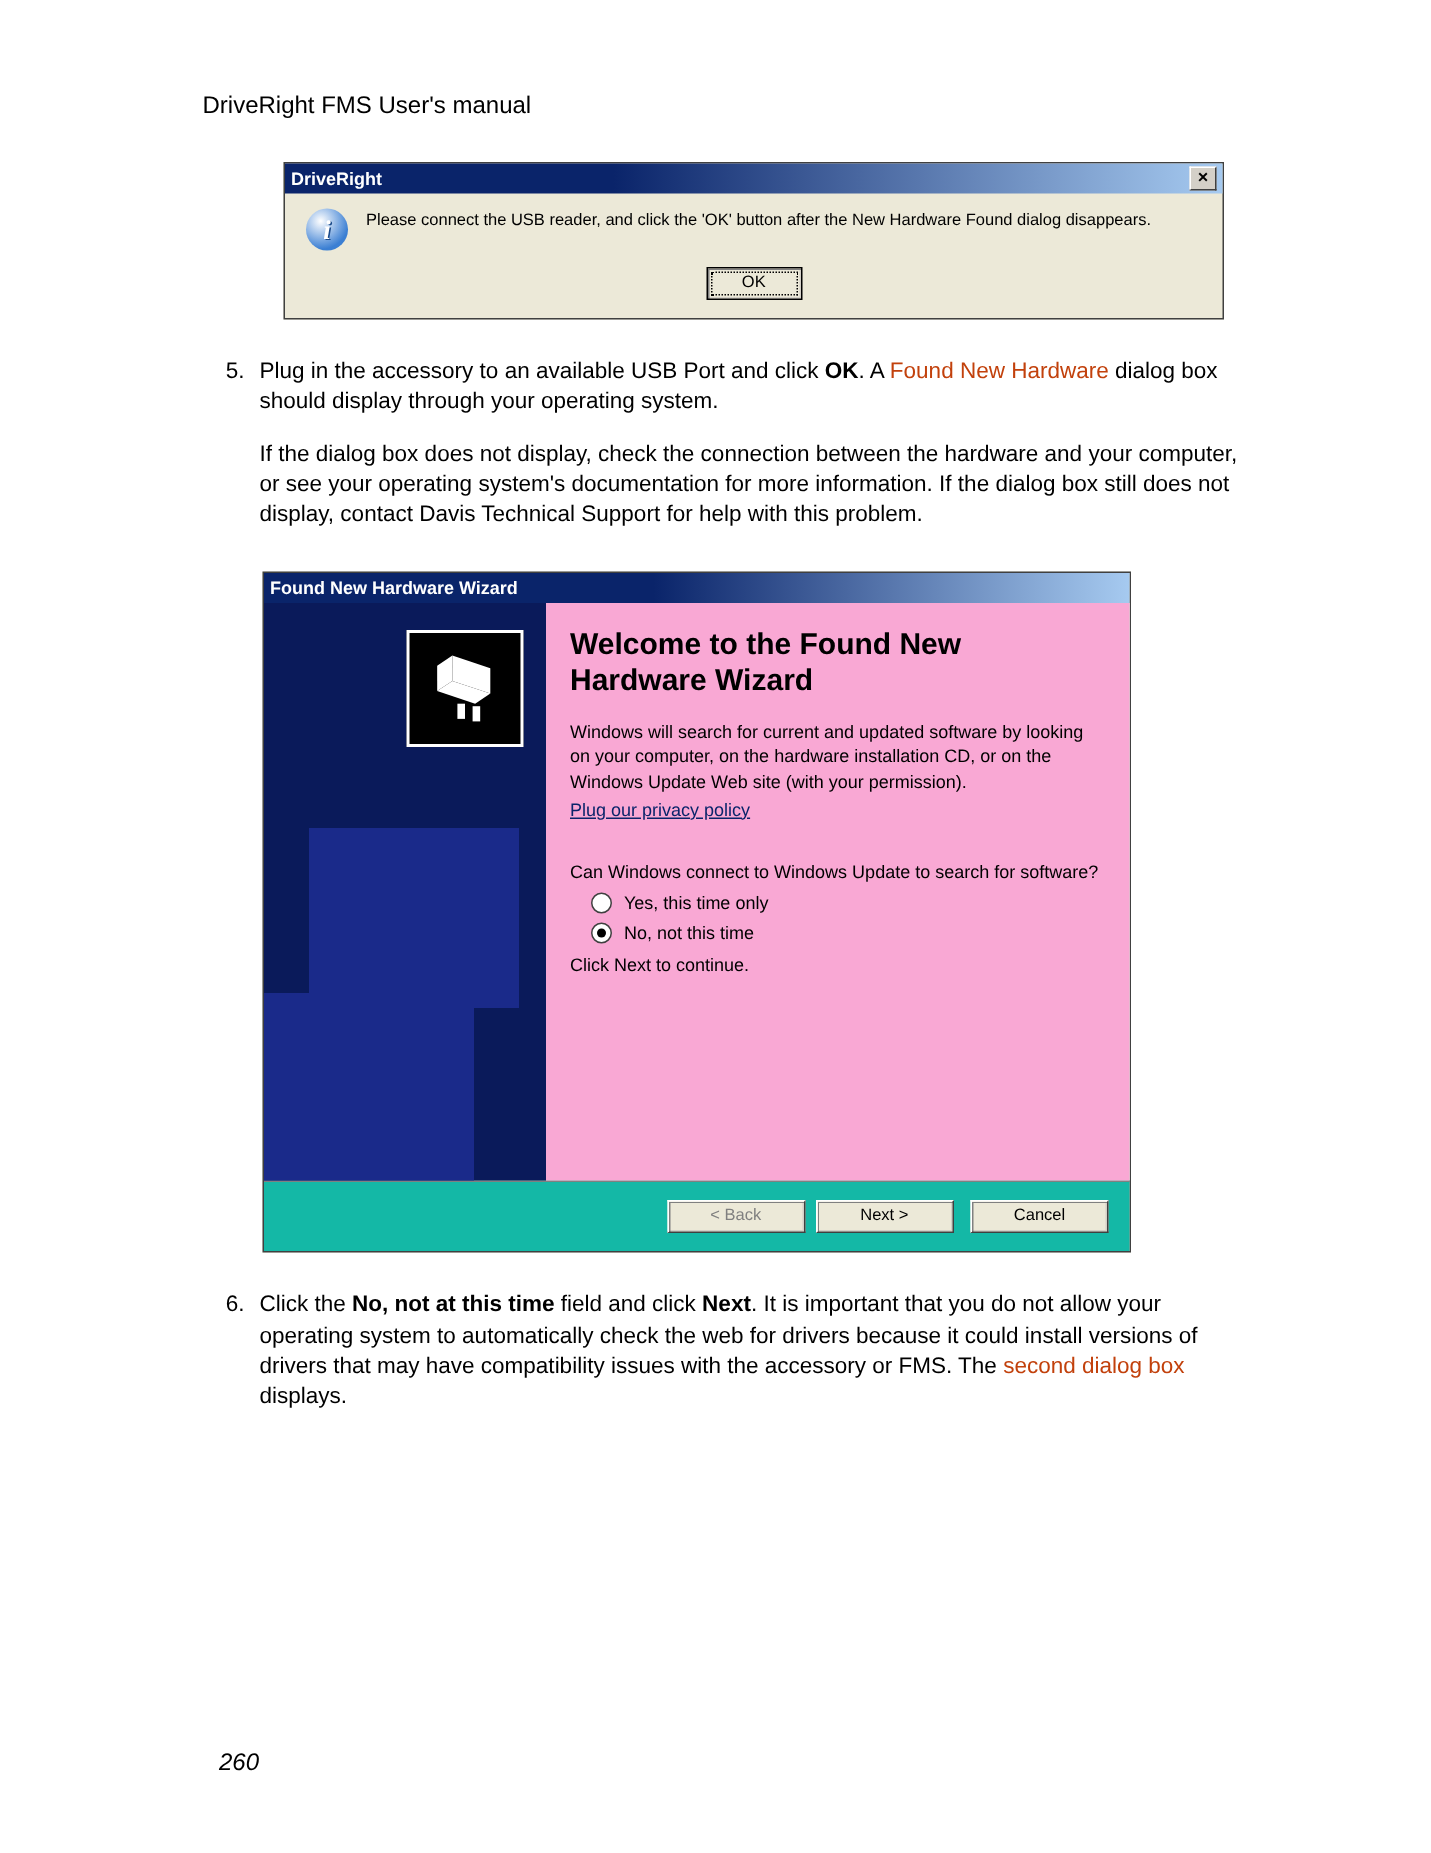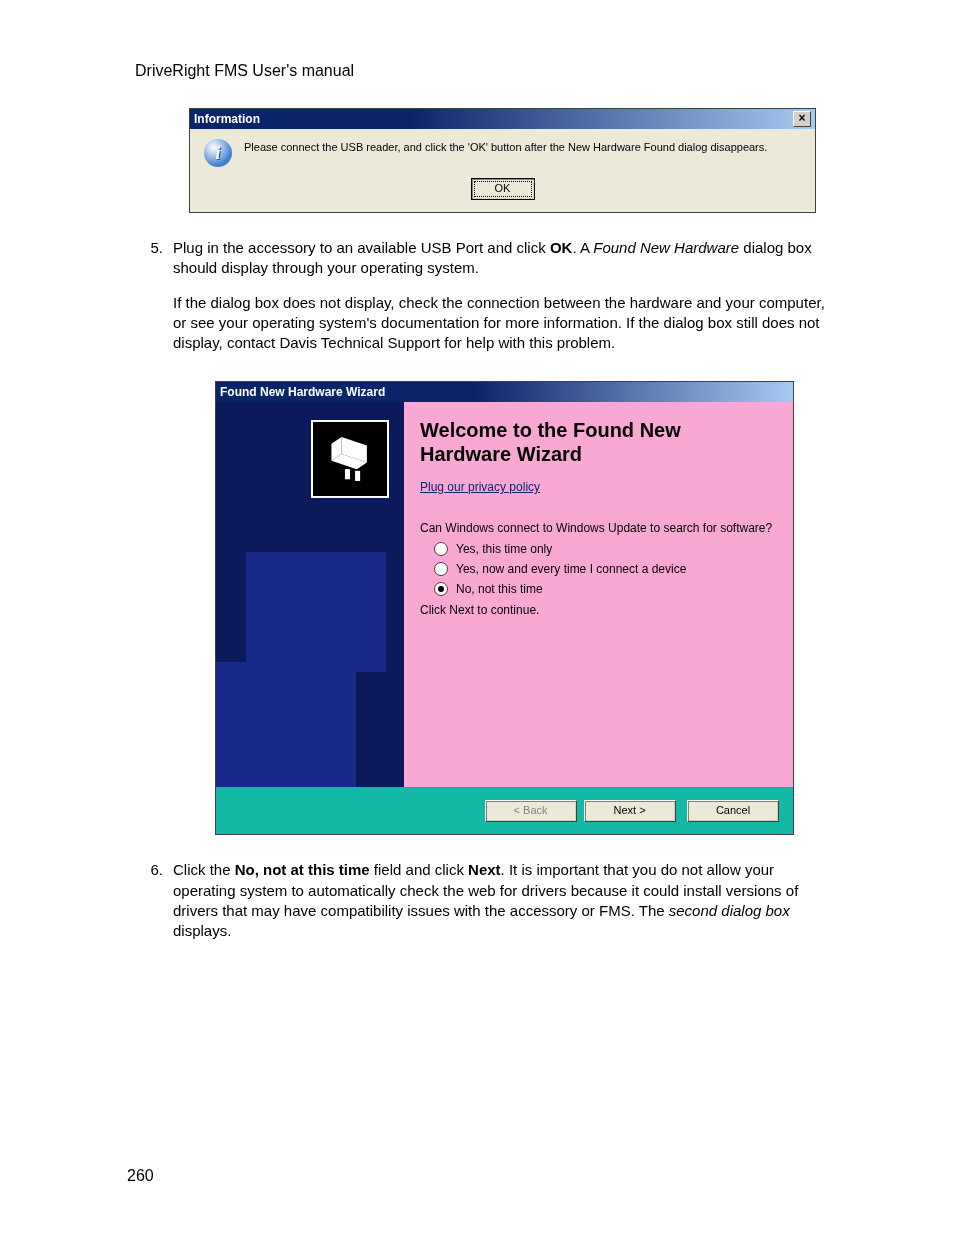--- a/index.html
+++ b/index.html
@@ -1,18 +1,18 @@
 <!DOCTYPE html>
 <html><head>
 <meta charset="utf-8">
 <style>
   html,body{margin:0;padding:0;background:#fff;font-family:Arial,Helvetica,sans-serif;color:#000;}
   .page{width:954px;height:1235px;position:relative;box-sizing:border-box;padding:62px 122px 30px 135px;}
   .doc-title{font-size:16px;margin-bottom:28px;}
-  .page-num{position:absolute;left:127px;bottom:50px;font-size:16px;}
+  .page-num{position:absolute;left:146px;bottom:50px;font-size:16px;font-style:italic;}
 
   
   .info-dlg{width:625px;margin-left:54px;border:1px solid #404040;background:#ece9d8;margin-bottom:25px;}
   .info-title{height:20px;line-height:20px;font-size:12px;font-weight:bold;color:#fff;padding:0 4px 0 4px;background:linear-gradient(to right,#0a246a 0%,#0a246a 35%,#a6caf0 100%);display:flex;align-items:center;}
   .info-title-text{flex:1;}
   .info-title .close-btn{width:16px;height:14px;background:#d4d0c8;border:1px solid #fff;border-right-color:#404040;border-bottom-color:#404040;color:#000;font-family:Arial;font-size:12px;font-weight:bold;text-align:center;line-height:12px;}
   .info-body{display:flex;align-items:flex-start;padding:10px 10px 5px 14px;font-size:11px;}
   .info-icon{width:28px;height:28px;border-radius:50%;background:radial-gradient(circle at 35% 30%,#fff,#3b7fd3 70%);display:flex;align-items:center;justify-content:center;margin-right:12px;flex:0 0 auto;}
   .info-icon span{font-family:Georgia,serif;font-weight:bold;font-style:italic;color:#fff;font-size:18px;text-shadow:1px 1px 0 #1a4a8a;}
   .info-msg{padding-top:2px;}
@@ -20,24 +20,24 @@
   .w2k-btn{display:inline-block;min-width:50px;height:20px;line-height:18px;font-size:11px;background:#ece9d8;border:1px solid #404040;border-top-color:#fff;border-left-color:#fff;box-shadow:1px 1px 0 #808080 inset,-1px -1px 0 #d4d0c8 inset;text-align:center;padding:0 6px;}
   .w2k-btn.focus{outline:1px dotted #000;outline-offset:-4px;border:1px solid #000;}
   .w2k-btn.disabled{color:#808080;}
 
   
   .step{display:flex;font-size:15px;line-height:1.35;margin:0 0 14px 0;}
   .step .num{width:28px;flex:0 0 28px;text-align:right;margin-right:10px;}
   .step .txt{flex:1;}
   .step .txt p{margin:0 0 14px 0;}
   .b{font-weight:bold;}
-  .green{color:#000000;font-style:italic;}
+  .green{color:#c2410c;}
 
   
-  .wiz-dlg{width:577px;margin-left:80px;border:1px solid #404040;background:#ece9d8;margin-bottom:25px;}
+  .wiz-dlg{width:577px;margin-left:40px;border:1px solid #404040;background:#ece9d8;margin-bottom:25px;}
   .wiz-title{height:20px;line-height:20px;font-size:12px;font-weight:bold;color:#fff;padding:0 4px;background:linear-gradient(to right,#0a246a 0%,#0a246a 45%,#a6caf0 100%);}
   .wiz-body{display:flex;background:#fff;}
   .wiz-side{width:188px;height:385px;background:#0a1a5a;position:relative;flex:0 0 auto;overflow:hidden;}
   .wiz-side .shapes{position:absolute;left:-30px;top:80px;width:260px;height:320px;}
   .wiz-side .sq{position:absolute;background:#1a2a8a;}
   .wiz-side .sq1{left:60px;top:70px;width:140px;height:120px;transform:rotate(0deg);}
   .wiz-side .sq2{left:-10px;top:180px;width:180px;height:180px;}
   .wiz-side .icon-box{position:absolute;left:95px;top:18px;width:74px;height:74px;background:#000;border:2px solid #fff;display:flex;align-items:center;justify-content:center;}
   .wiz-side .icon-box svg{width:54px;height:54px;}
   .wiz-main{flex:1;padding:10px 16px 8px 16px;font-size:12px;color:#000;background:#f9a8d4;}
@@ -54,21 +54,21 @@
   .wiz-footer .w2k-btn{min-width:78px;margin-left:7px;}
 </style>
 </head>
 <body>
 
 <div class="page">
   <div class="doc-title">DriveRight FMS User's manual</div>
 
   <div class="info-dlg">
     <div class="info-title">
-      <span class="info-title-text">Information</span>
+      <span class="info-title-text">DriveRight</span>
       <span class="close-btn">×</span>
     </div>
     <div class="info-body">
       <div class="info-icon">
           <span>i</span>
         </div>
       <div class="info-msg">Please connect the USB reader, and click the 'OK' button after the New Hardware Found dialog disappears.</div>
     </div>
     <div class="info-btnrow">
       <span class="w2k-btn focus">OK</span>
@@ -100,30 +100,27 @@
               <polygon points="10,14 22,6 22,26 10,34"></polygon>
               <polygon points="10,34 22,26 52,36 40,44"></polygon>
               <rect x="26" y="44" width="6" height="12"></rect>
               <rect x="38" y="46" width="6" height="12"></rect>
             </g>
           </svg>
         </div>
       </div>
       <div class="wiz-main">
         <div class="wiz-h1">Welcome to the Found New Hardware Wizard</div>
+        <p>Windows will search for current and updated software by looking on your computer, on the hardware installation CD, or on the Windows Update Web site (with your permission).</p>
         <span class="wiz-link">Plug our privacy policy</span>
         <p class="wiz-q">Can Windows connect to Windows Update to search for software?</p>
         <div class="wiz-radios">
           <div class="wiz-radio">
             <span class="dot"></span>
             <span>Yes, this time only</span>
-          </div>
-          <div class="wiz-radio">
-            <span class="dot"></span>
-            <span>Yes, now and every time I connect a device</span>
           </div>
           <div class="wiz-radio">
             <span class="dot sel"></span>
             <span>No, not this time</span>
           </div>
         </div>
         <p class="wiz-next-hint">Click Next to continue.</p>
       </div>
     </div>
     <div class="wiz-footer">

